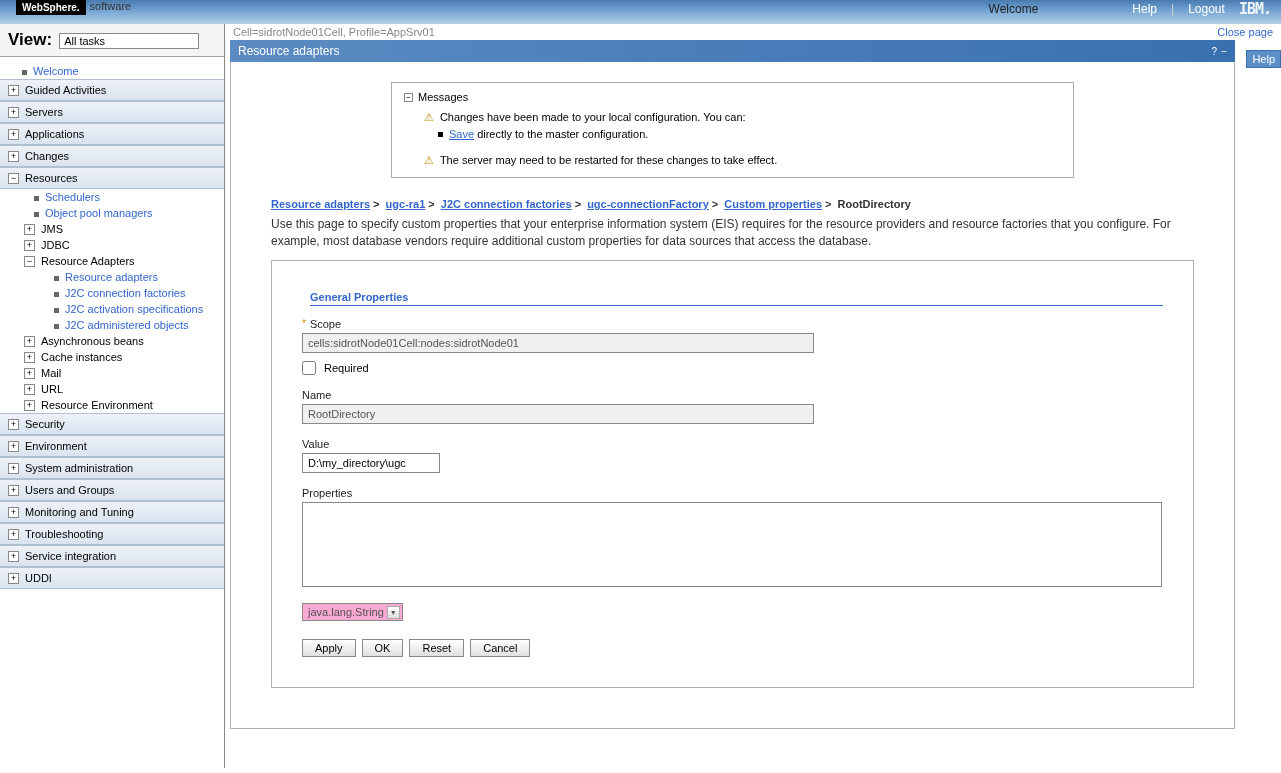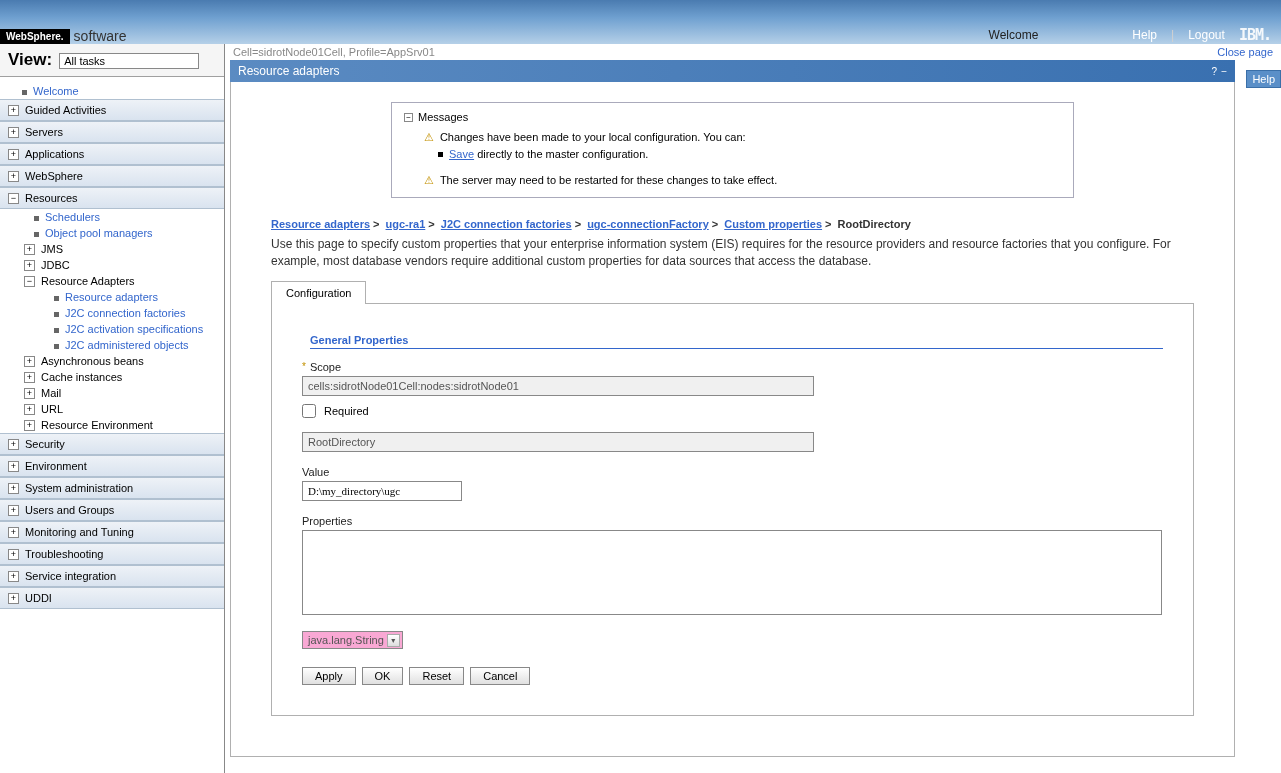--- a/index.html
+++ b/index.html
@@ -1,21 +1,21 @@
 <!DOCTYPE html>
 <html><head>
 <meta charset="utf-8">
 <style>
 * { margin: 0; padding: 0; box-sizing: border-box; }
 body { font-family: Arial, Helvetica, sans-serif; font-size: 11px; background: #fff; width: 1281px; height: 773px; overflow: hidden; }
 
 
-.header { height: 44px; background: linear-gradient(to bottom, #4a7bb0 0%, #6fa0d0 40%, #b5d0e8 100%); display: flex; align-items: flex-end; padding: 0 0; color: #fff; position: relative; }
+.header { height: 24px; background: linear-gradient(to bottom, #4a7bb0 0%, #6fa0d0 40%, #b5d0e8 100%); display: flex; align-items: flex-start; padding: 0 16px; color: #fff; position: relative; }
 .header-logo { background: #000; color: #fff; font-weight: bold; padding: 2px 6px; font-size: 10px; margin-right: 4px; }
-.header-sub { color: #333; font-size: 14px; }
+.header-sub { color: #333; font-size: 11px; }
 .header-right { position: absolute; right: 10px; display: flex; align-items: center; gap: 14px; color: #fff; font-size: 12px; }
 .header-right a { color: #fff; text-decoration: none; cursor: pointer; }
 .header-ibm { font-family: monospace; letter-spacing: -1px; font-weight: bold; font-size: 15px; opacity: 0.9; }
 .header-sep { color: #d0d0d0; }
 .header-welcome { color: #222; margin-right: 80px; }
 
 
 .main-layout { display: flex; height: calc(100vh - 29px); }
 .sidebar { width: 225px; background: #fff; border-right: 1px solid #888; }
 .content { flex: 1; background: #fff; position: relative; overflow: auto; }
@@ -114,21 +114,21 @@
       <div class="nav-header">
           <span class="nav-icon">+</span>
           <span>Servers</span>
         </div>
       <div class="nav-header">
           <span class="nav-icon">+</span>
           <span>Applications</span>
         </div>
       <div class="nav-header">
           <span class="nav-icon">+</span>
-          <span>WebSphere</span>
+          <span>Changes</span>
         </div>
       <div class="nav-header">
           <span class="nav-icon">−</span>
           <span>Resources</span>
         </div>
 
       <div class="nav-link"><span class="sq"></span><span>Schedulers</span></div>
       <div class="nav-link"><span class="sq"></span><span>Object pool managers</span></div>
       <div class="nav-sub-item">
           <span class="nav-icon">+</span>
@@ -242,48 +242,48 @@
         <a>ugc-ra1</a><span class="sep">&gt;</span>
         <a>J2C connection factories</a><span class="sep">&gt;</span>
         <a>ugc-connectionFactory</a><span class="sep">&gt;</span>
         <a>Custom properties</a><span class="sep">&gt;</span>
         <span class="current">RootDirectory</span>
       </div>
 
       <div class="page-desc">Use this page to specify custom properties that your enterprise information system (EIS) requires for the resource providers and resource factories that you configure. For example, most database vendors require additional custom properties for data sources that access the database.</div>
 
       <div class="tab-container">
-        <div class="tab-strip">
-          <div class="tab">Configuration</div>
-        </div>
         <div class="tab-body">
 
           <div class="section-title">General Properties</div>
 
           <div class="field">
             <div class="field-label">
                 <span class="req">*</span>
                 <span>Scope</span>
               </div>
             <span class="readonly" style="width:512px;">cells:sidrotNode01Cell:nodes:sidrotNode01</span>
             <div class="checkbox-row">
               <input type="checkbox" style="">
               <span>Required</span>
             </div>
           </div>
 
           <div class="field">
+            <div class="field-label">
+                <span>Name</span>
+              </div>
             <span class="readonly" style="width:512px;">RootDirectory</span>
           </div>
 
           <div class="field">
             <div class="field-label">
                 <span>Value</span>
               </div>
-            <input type="text" style="width: 160px; font-family: Liberation Serif, serif;" value="D:\my_directory\ugc">
+            <input type="text" style="width: 138px;" value="D:\my_directory\ugc">
           </div>
 
           <div class="field">
             <div class="field-label">
                 <span>Properties</span>
               </div>
             <textarea style=""></textarea>
           </div>
 
           <div class="field">

